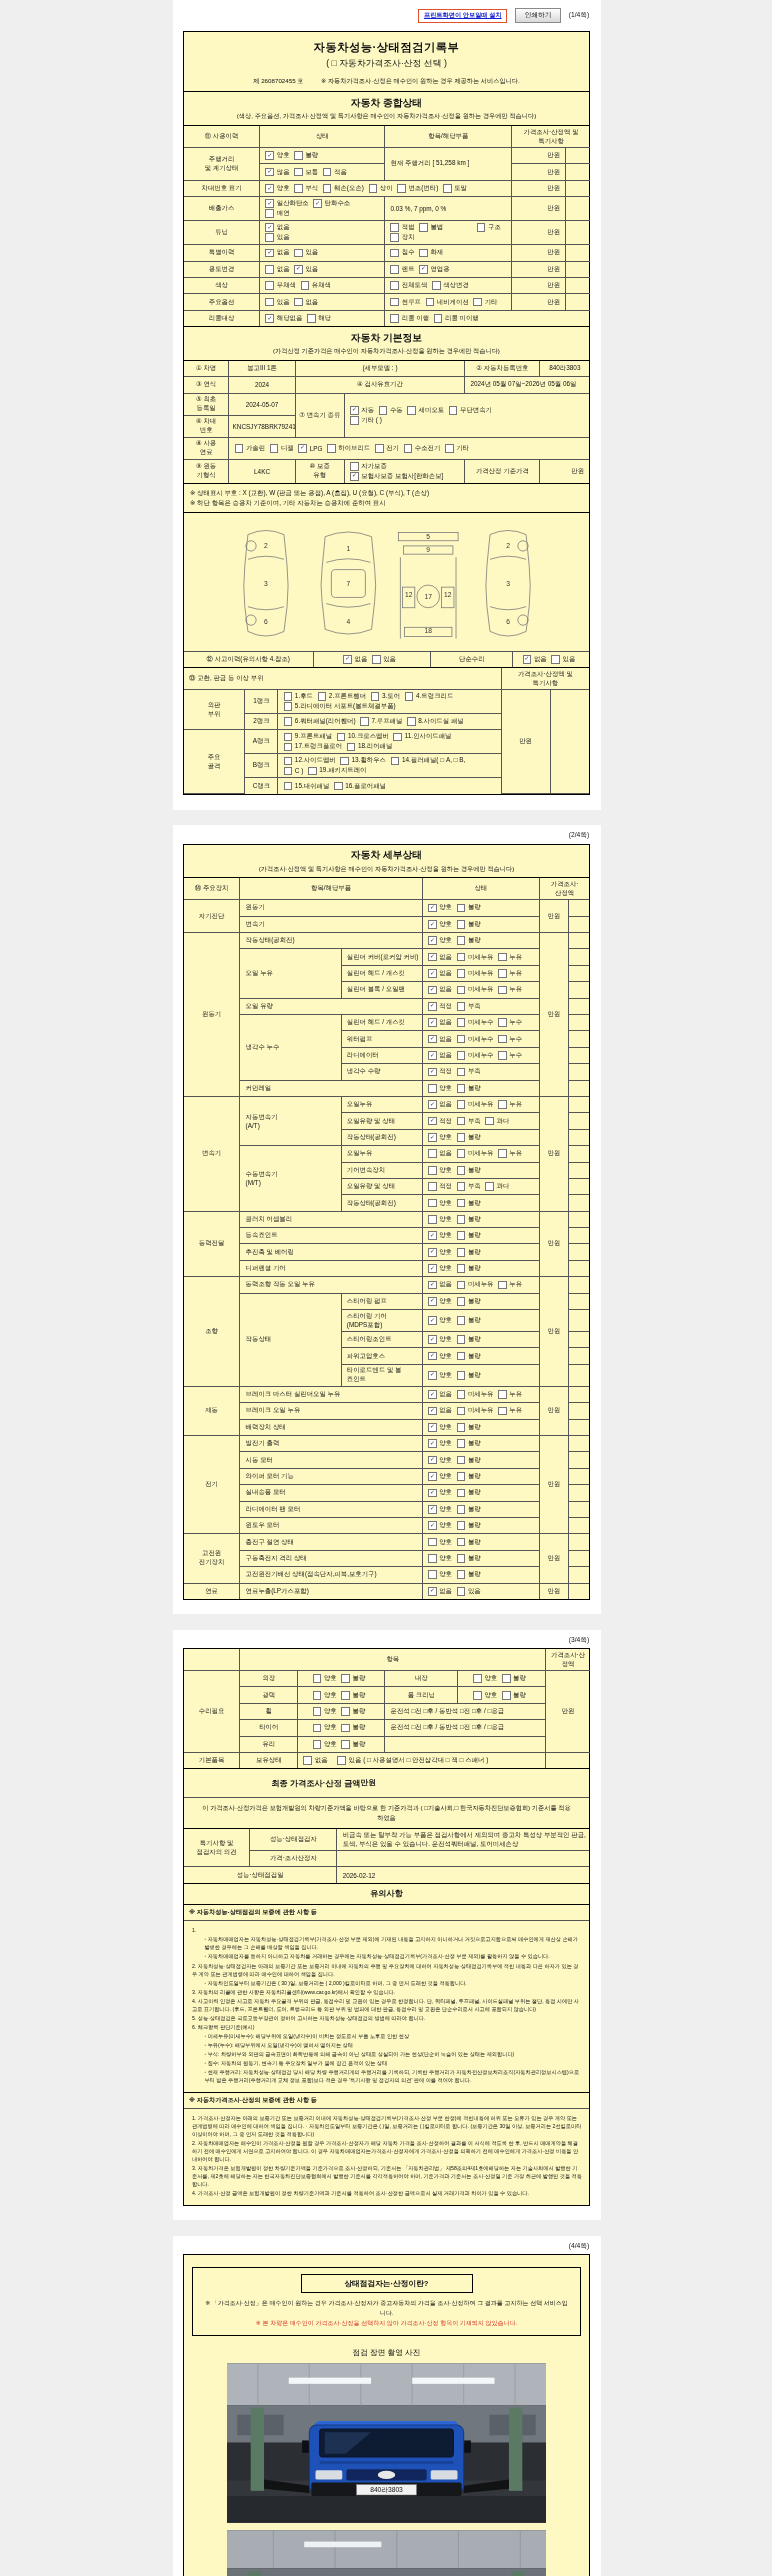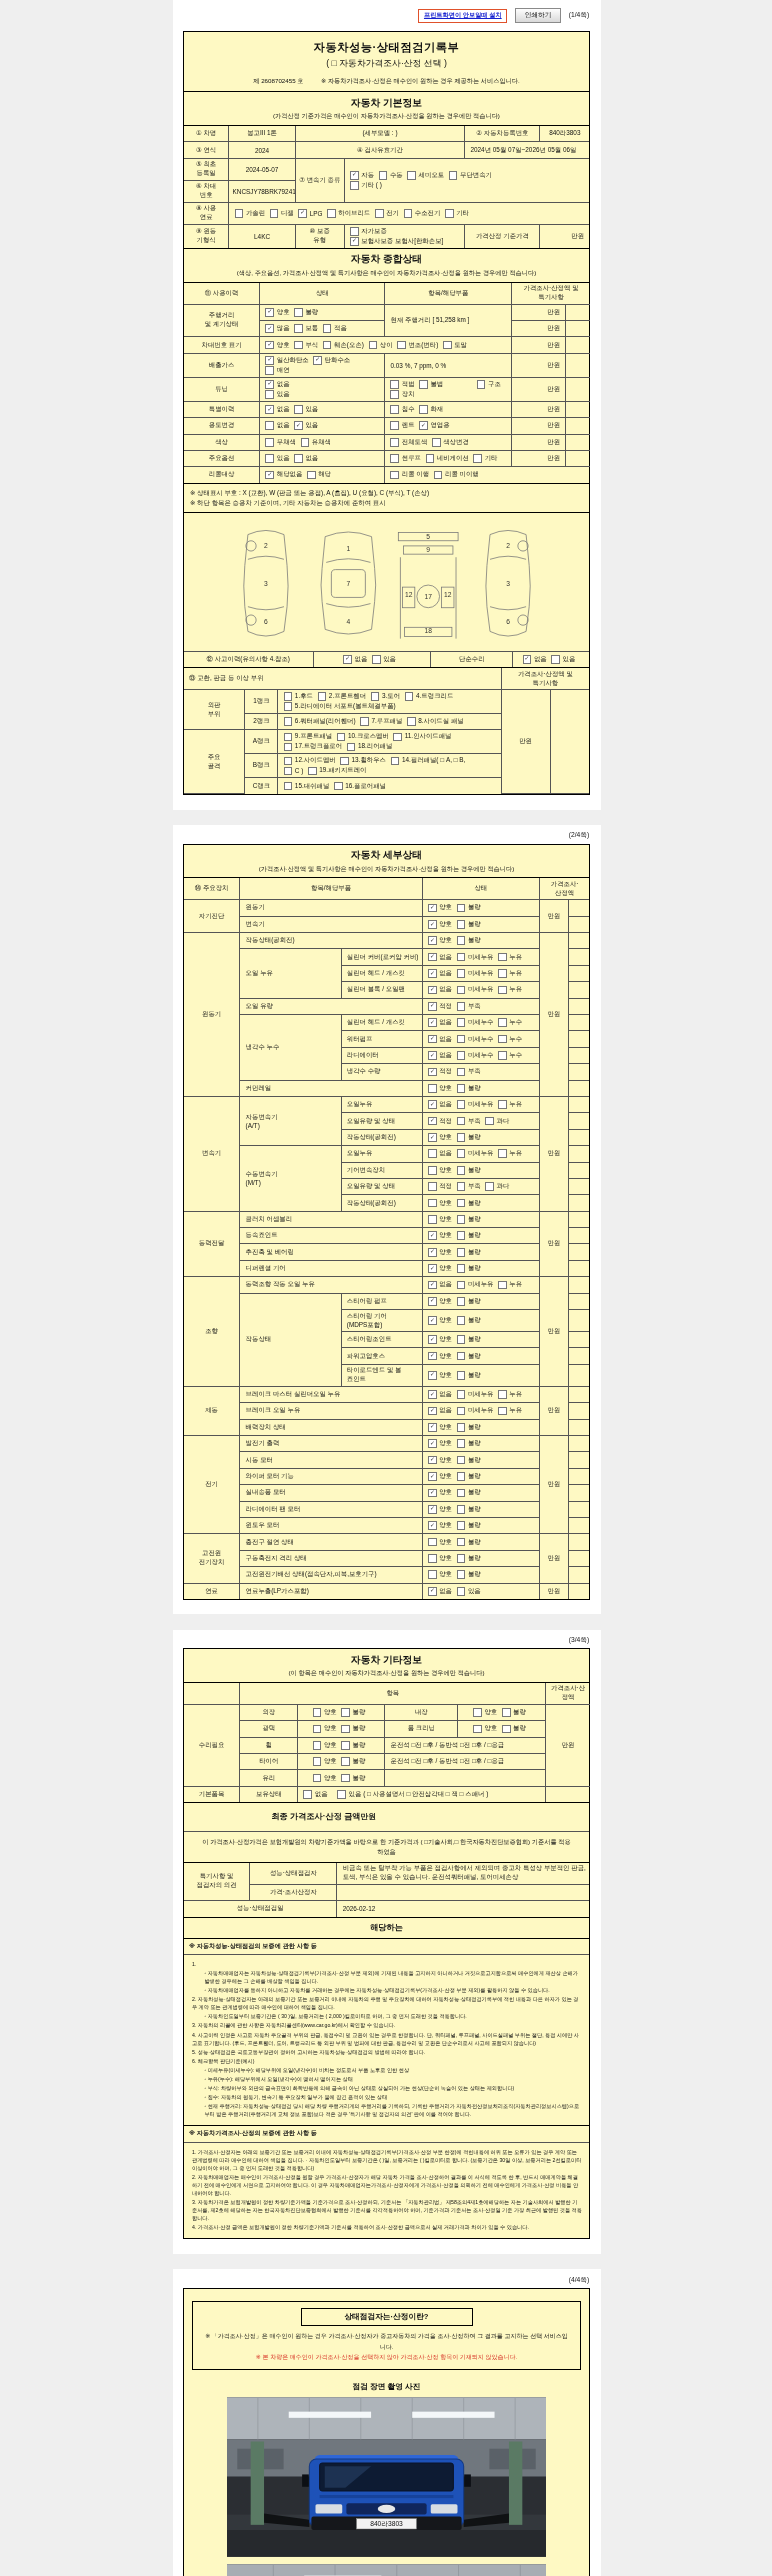--- a/index.html
+++ b/index.html
@@ -46,21 +46,21 @@
   .nsub{font-weight:bold;font-size:6.2px;padding:3.1px 5.2px;border-bottom:0.5px solid #555}
   .fp{font-size:5.2px;line-height:1.55;padding:4.1px 7.2px 6.2px;border-bottom:1px solid #000}
   .fp:last-child{border-bottom:none}
   .fl{margin:1px 0}
   .f0{margin-left:1px}
   .f1{margin-left:13.4px}
   .infobox{border:1px solid #000;margin:5.2px 0 8.2px}
   .ib-title{width:170px;margin:6.2px auto 4.1px;border:1px solid #000;text-align:center;font-weight:bold;font-size:7.7px;padding:3.1px 0}
   .ib-body{font-size:6px;padding:1px 11.3px 7.2px;line-height:1.7;text-align:center}
   .red{color:#d62c22}
-  .photohead{text-align:center;font-size:7.7px;font-weight:bold;padding:3.1px 0 5.2px}
+  .photohead{text-align:center;font-size:7.7px;font-weight:normal;padding:3.1px 0 5.2px}
   .photo{display:flex;justify-content:center;margin-bottom:7.2px}
 </style>
 </head>
 <body>
 
 <div class="sheet" id="sheet1">
   <div class="toolbar">
     <span class="install">프린트화면이 안보일때 설치</span>
     <button class="printbtn">인쇄하기</button>
     <span class="pmark">(1/4쪽)</span>
@@ -69,20 +69,357 @@
     <div class="titleblock">
       <div class="t1">자동차성능·상태점검기록부</div>
       <div class="t2">( □ 자동차가격조사·산정 선택 )</div>
       <div class="t3">
         <span>제 2608702455 호</span>
         <span>※ 자동차가격조사·산정은 매수인이 원하는 경우 제공하는 서비스입니다.</span>
       </div>
     </div>
     <div class="sect">
       <div class="shead">
+        <div class="t">자동차 종합상태</div>
+        <div class="n">(색상, 주요옵션, 가격조사·산정액 및 특기사항은 매수인이 자동차가격조사·산정을 원하는 경우에만 적습니다)</div>
+      </div>
+      <div>
+          <table class="gtbl">
+            <colgroup>
+              <col style="width: 76px;">
+              <col style="width: 125px;">
+              <col style="width: 127px;">
+              <col style="width: 54px;">
+              <col style="width: 24px;">
+            </colgroup>
+            <tbody>
+              <tr class="rowh">
+                <td>⑪ 사용이력</td>
+                <td>상태</td>
+                <td>항목/해당부품</td>
+                <td colspan="2">가격조사·산정액 및 특기사항</td>
+              </tr>
+              <tr class="rowh">
+                <td rowspan="2">주행거리<br>및 계기상태</td>
+                <td class="al-l">
+                  <div>
+                    <div class="ckl">
+                      <span class="cb">
+                        <span class="bx">✓</span>
+                        <span class="lb">양호</span>
+                      </span>
+                      <span class="cb">
+                        <span class="bx"></span>
+                        <span class="lb">불량</span>
+                      </span>
+                    </div>
+                  </div>
+                </td>
+                <td rowspan="2" class="al-l">현재 주행거리 [    51,258 km    ]</td>
+                <td class="al-r">만원</td>
+                <td></td>
+              </tr>
+              <tr class="rowh">
+                <td class="al-l">
+                  <div>
+                    <div class="ckl">
+                      <span class="cb">
+                        <span class="bx">✓</span>
+                        <span class="lb">많음</span>
+                      </span>
+                      <span class="cb">
+                        <span class="bx"></span>
+                        <span class="lb">보통</span>
+                      </span>
+                      <span class="cb">
+                        <span class="bx"></span>
+                        <span class="lb">적음</span>
+                      </span>
+                    </div>
+                  </div>
+                </td>
+                <td class="al-r">만원</td>
+                <td></td>
+              </tr>
+              <tr class="rowh">
+                <td>차대번호 표기</td>
+                <td colspan="2" class="al-l">
+                  <div>
+                    <div class="ckl">
+                      <span class="cb">
+                        <span class="bx">✓</span>
+                        <span class="lb">양호</span>
+                      </span>
+                      <span class="cb">
+                        <span class="bx"></span>
+                        <span class="lb">부식</span>
+                      </span>
+                      <span class="cb">
+                        <span class="bx"></span>
+                        <span class="lb">훼손(오손)</span>
+                      </span>
+                      <span class="cb">
+                        <span class="bx"></span>
+                        <span class="lb">상이</span>
+                      </span>
+                      <span class="cb">
+                        <span class="bx"></span>
+                        <span class="lb">변조(변타)</span>
+                      </span>
+                      <span class="cb">
+                        <span class="bx"></span>
+                        <span class="lb">도말</span>
+                      </span>
+                    </div>
+                  </div>
+                </td>
+                <td class="al-r">만원</td>
+                <td></td>
+              </tr>
+              <tr class="rowh">
+                <td>배출가스</td>
+                <td class="al-l">
+                  <div>
+                    <div class="ckl">
+                      <span class="cb">
+                        <span class="bx">✓</span>
+                        <span class="lb">일산화탄소</span>
+                      </span>
+                      <span class="cb">
+                        <span class="bx">✓</span>
+                        <span class="lb">탄화수소</span>
+                      </span>
+                      <span class="cb">
+                        <span class="bx"></span>
+                        <span class="lb">매연</span>
+                      </span>
+                    </div>
+                  </div>
+                </td>
+                <td class="al-l">0.03 %,    7  ppm,   0  %</td>
+                <td class="al-r">만원</td>
+                <td></td>
+              </tr>
+              <tr class="rowh">
+                <td>튜닝</td>
+                <td class="al-l">
+                  <div>
+                    <div class="ckl">
+                      <span class="cb">
+                        <span class="bx">✓</span>
+                        <span class="lb">없음</span>
+                      </span>
+                    </div>
+                    <div class="ckl">
+                      <span class="cb">
+                        <span class="bx"></span>
+                        <span class="lb">있음</span>
+                      </span>
+                    </div>
+                  </div>
+                </td>
+                <td class="al-l">
+                  <div>
+                    <div class="ckl">
+                      <span class="cb">
+                        <span class="bx"></span>
+                        <span class="lb">적법</span>
+                      </span>
+                      <span class="cb">
+                        <span class="bx"></span>
+                        <span class="lb">불법</span>
+                      </span>
+                      <span style="display: inline-block; width: 29px;"></span>
+                      <span class="cb">
+                        <span class="bx"></span>
+                        <span class="lb">구조</span>
+                      </span>
+                      <span class="cb">
+                        <span class="bx"></span>
+                        <span class="lb">장치</span>
+                      </span>
+                    </div>
+                  </div>
+                </td>
+                <td class="al-r">만원</td>
+                <td></td>
+              </tr>
+              <tr class="rowh">
+                <td>특별이력</td>
+                <td class="al-l">
+                  <div>
+                    <div class="ckl">
+                      <span class="cb">
+                        <span class="bx">✓</span>
+                        <span class="lb">없음</span>
+                      </span>
+                      <span class="cb">
+                        <span class="bx"></span>
+                        <span class="lb">있음</span>
+                      </span>
+                    </div>
+                  </div>
+                </td>
+                <td class="al-l">
+                  <div>
+                    <div class="ckl">
+                      <span class="cb">
+                        <span class="bx"></span>
+                        <span class="lb">침수</span>
+                      </span>
+                      <span class="cb">
+                        <span class="bx"></span>
+                        <span class="lb">화재</span>
+                      </span>
+                    </div>
+                  </div>
+                </td>
+                <td class="al-r">만원</td>
+                <td></td>
+              </tr>
+              <tr class="rowh">
+                <td>용도변경</td>
+                <td class="al-l">
+                  <div>
+                    <div class="ckl">
+                      <span class="cb">
+                        <span class="bx"></span>
+                        <span class="lb">없음</span>
+                      </span>
+                      <span class="cb">
+                        <span class="bx">✓</span>
+                        <span class="lb">있음</span>
+                      </span>
+                    </div>
+                  </div>
+                </td>
+                <td class="al-l">
+                  <div>
+                    <div class="ckl">
+                      <span class="cb">
+                        <span class="bx"></span>
+                        <span class="lb">렌트</span>
+                      </span>
+                      <span class="cb">
+                        <span class="bx">✓</span>
+                        <span class="lb">영업용</span>
+                      </span>
+                    </div>
+                  </div>
+                </td>
+                <td class="al-r">만원</td>
+                <td></td>
+              </tr>
+              <tr class="rowh">
+                <td>색상</td>
+                <td class="al-l">
+                  <div>
+                    <div class="ckl">
+                      <span class="cb">
+                        <span class="bx"></span>
+                        <span class="lb">무채색</span>
+                      </span>
+                      <span class="cb">
+                        <span class="bx"></span>
+                        <span class="lb">유채색</span>
+                      </span>
+                    </div>
+                  </div>
+                </td>
+                <td class="al-l">
+                  <div>
+                    <div class="ckl">
+                      <span class="cb">
+                        <span class="bx"></span>
+                        <span class="lb">전체도색</span>
+                      </span>
+                      <span class="cb">
+                        <span class="bx"></span>
+                        <span class="lb">색상변경</span>
+                      </span>
+                    </div>
+                  </div>
+                </td>
+                <td class="al-r">만원</td>
+                <td></td>
+              </tr>
+              <tr class="rowh">
+                <td>주요옵션</td>
+                <td class="al-l">
+                  <div>
+                    <div class="ckl">
+                      <span class="cb">
+                        <span class="bx"></span>
+                        <span class="lb">있음</span>
+                      </span>
+                      <span class="cb">
+                        <span class="bx"></span>
+                        <span class="lb">없음</span>
+                      </span>
+                    </div>
+                  </div>
+                </td>
+                <td class="al-l">
+                  <div>
+                    <div class="ckl">
+                      <span class="cb">
+                        <span class="bx"></span>
+                        <span class="lb">썬루프</span>
+                      </span>
+                      <span class="cb">
+                        <span class="bx"></span>
+                        <span class="lb">네비게이션</span>
+                      </span>
+                      <span class="cb">
+                        <span class="bx"></span>
+                        <span class="lb">기타</span>
+                      </span>
+                    </div>
+                  </div>
+                </td>
+                <td class="al-r">만원</td>
+                <td></td>
+              </tr>
+              <tr class="rowh">
+                <td>리콜대상</td>
+                <td class="al-l">
+                  <div>
+                    <div class="ckl">
+                      <span class="cb">
+                        <span class="bx">✓</span>
+                        <span class="lb">해당없음</span>
+                      </span>
+                      <span class="cb">
+                        <span class="bx"></span>
+                        <span class="lb">해당</span>
+                      </span>
+                    </div>
+                  </div>
+                </td>
+                <td colspan="3" class="al-l">
+                  <div>
+                    <div class="ckl">
+                      <span class="cb">
+                        <span class="bx"></span>
+                        <span class="lb">리콜 이행</span>
+                      </span>
+                      <span class="cb">
+                        <span class="bx"></span>
+                        <span class="lb">리콜 미이행</span>
+                      </span>
+                    </div>
+                  </div>
+                </td>
+              </tr>
+            </tbody>
+          </table>
+        </div>
+    </div>
+    <div class="sect">
+      <div class="shead">
         <div class="t">자동차 기본정보</div>
         <div class="n">(가격산정 기준가격은 매수인이 자동차가격조사·산정을 원하는 경우에만 적습니다)</div>
       </div>
       <div>
           <table class="gtbl">
             <colgroup>
               <col style="width: 45px;">
               <col style="width: 66px;">
               <col style="width: 49px;">
               <col style="width: 120px;">
@@ -190,357 +527,20 @@
                       </span>
                       <span class="cb">
                         <span class="bx">✓</span>
                         <span class="lb">보험사보증 보험사[한화손보]</span>
                       </span>
                     </div>
                   </div>
                 </td>
                 <td>가격산정 기준가격</td>
                 <td class="al-r">만원</td>
-              </tr>
-            </tbody>
-          </table>
-        </div>
-    </div>
-    <div class="sect">
-      <div class="shead">
-        <div class="t">자동차 종합상태</div>
-        <div class="n">(색상, 주요옵션, 가격조사·산정액 및 특기사항은 매수인이 자동차가격조사·산정을 원하는 경우에만 적습니다)</div>
-      </div>
-      <div>
-          <table class="gtbl">
-            <colgroup>
-              <col style="width: 76px;">
-              <col style="width: 125px;">
-              <col style="width: 127px;">
-              <col style="width: 54px;">
-              <col style="width: 24px;">
-            </colgroup>
-            <tbody>
-              <tr class="rowh">
-                <td>⑪ 사용이력</td>
-                <td>상태</td>
-                <td>항목/해당부품</td>
-                <td colspan="2">가격조사·산정액 및 특기사항</td>
-              </tr>
-              <tr class="rowh">
-                <td rowspan="2">주행거리<br>및 계기상태</td>
-                <td class="al-l">
-                  <div>
-                    <div class="ckl">
-                      <span class="cb">
-                        <span class="bx">✓</span>
-                        <span class="lb">양호</span>
-                      </span>
-                      <span class="cb">
-                        <span class="bx"></span>
-                        <span class="lb">불량</span>
-                      </span>
-                    </div>
-                  </div>
-                </td>
-                <td rowspan="2" class="al-l">현재 주행거리 [    51,258 km    ]</td>
-                <td class="al-r">만원</td>
-                <td></td>
-              </tr>
-              <tr class="rowh">
-                <td class="al-l">
-                  <div>
-                    <div class="ckl">
-                      <span class="cb">
-                        <span class="bx">✓</span>
-                        <span class="lb">많음</span>
-                      </span>
-                      <span class="cb">
-                        <span class="bx"></span>
-                        <span class="lb">보통</span>
-                      </span>
-                      <span class="cb">
-                        <span class="bx"></span>
-                        <span class="lb">적음</span>
-                      </span>
-                    </div>
-                  </div>
-                </td>
-                <td class="al-r">만원</td>
-                <td></td>
-              </tr>
-              <tr class="rowh">
-                <td>차대번호 표기</td>
-                <td colspan="2" class="al-l">
-                  <div>
-                    <div class="ckl">
-                      <span class="cb">
-                        <span class="bx">✓</span>
-                        <span class="lb">양호</span>
-                      </span>
-                      <span class="cb">
-                        <span class="bx"></span>
-                        <span class="lb">부식</span>
-                      </span>
-                      <span class="cb">
-                        <span class="bx"></span>
-                        <span class="lb">훼손(오손)</span>
-                      </span>
-                      <span class="cb">
-                        <span class="bx"></span>
-                        <span class="lb">상이</span>
-                      </span>
-                      <span class="cb">
-                        <span class="bx"></span>
-                        <span class="lb">변조(변타)</span>
-                      </span>
-                      <span class="cb">
-                        <span class="bx"></span>
-                        <span class="lb">도말</span>
-                      </span>
-                    </div>
-                  </div>
-                </td>
-                <td class="al-r">만원</td>
-                <td></td>
-              </tr>
-              <tr class="rowh">
-                <td>배출가스</td>
-                <td class="al-l">
-                  <div>
-                    <div class="ckl">
-                      <span class="cb">
-                        <span class="bx">✓</span>
-                        <span class="lb">일산화탄소</span>
-                      </span>
-                      <span class="cb">
-                        <span class="bx">✓</span>
-                        <span class="lb">탄화수소</span>
-                      </span>
-                      <span class="cb">
-                        <span class="bx"></span>
-                        <span class="lb">매연</span>
-                      </span>
-                    </div>
-                  </div>
-                </td>
-                <td class="al-l">0.03 %,    7  ppm,   0  %</td>
-                <td class="al-r">만원</td>
-                <td></td>
-              </tr>
-              <tr class="rowh">
-                <td>튜닝</td>
-                <td class="al-l">
-                  <div>
-                    <div class="ckl">
-                      <span class="cb">
-                        <span class="bx">✓</span>
-                        <span class="lb">없음</span>
-                      </span>
-                    </div>
-                    <div class="ckl">
-                      <span class="cb">
-                        <span class="bx"></span>
-                        <span class="lb">있음</span>
-                      </span>
-                    </div>
-                  </div>
-                </td>
-                <td class="al-l">
-                  <div>
-                    <div class="ckl">
-                      <span class="cb">
-                        <span class="bx"></span>
-                        <span class="lb">적법</span>
-                      </span>
-                      <span class="cb">
-                        <span class="bx"></span>
-                        <span class="lb">불법</span>
-                      </span>
-                      <span style="display: inline-block; width: 29px;"></span>
-                      <span class="cb">
-                        <span class="bx"></span>
-                        <span class="lb">구조</span>
-                      </span>
-                      <span class="cb">
-                        <span class="bx"></span>
-                        <span class="lb">장치</span>
-                      </span>
-                    </div>
-                  </div>
-                </td>
-                <td class="al-r">만원</td>
-                <td></td>
-              </tr>
-              <tr class="rowh">
-                <td>특별이력</td>
-                <td class="al-l">
-                  <div>
-                    <div class="ckl">
-                      <span class="cb">
-                        <span class="bx">✓</span>
-                        <span class="lb">없음</span>
-                      </span>
-                      <span class="cb">
-                        <span class="bx"></span>
-                        <span class="lb">있음</span>
-                      </span>
-                    </div>
-                  </div>
-                </td>
-                <td class="al-l">
-                  <div>
-                    <div class="ckl">
-                      <span class="cb">
-                        <span class="bx"></span>
-                        <span class="lb">침수</span>
-                      </span>
-                      <span class="cb">
-                        <span class="bx"></span>
-                        <span class="lb">화재</span>
-                      </span>
-                    </div>
-                  </div>
-                </td>
-                <td class="al-r">만원</td>
-                <td></td>
-              </tr>
-              <tr class="rowh">
-                <td>용도변경</td>
-                <td class="al-l">
-                  <div>
-                    <div class="ckl">
-                      <span class="cb">
-                        <span class="bx"></span>
-                        <span class="lb">없음</span>
-                      </span>
-                      <span class="cb">
-                        <span class="bx">✓</span>
-                        <span class="lb">있음</span>
-                      </span>
-                    </div>
-                  </div>
-                </td>
-                <td class="al-l">
-                  <div>
-                    <div class="ckl">
-                      <span class="cb">
-                        <span class="bx"></span>
-                        <span class="lb">렌트</span>
-                      </span>
-                      <span class="cb">
-                        <span class="bx">✓</span>
-                        <span class="lb">영업용</span>
-                      </span>
-                    </div>
-                  </div>
-                </td>
-                <td class="al-r">만원</td>
-                <td></td>
-              </tr>
-              <tr class="rowh">
-                <td>색상</td>
-                <td class="al-l">
-                  <div>
-                    <div class="ckl">
-                      <span class="cb">
-                        <span class="bx"></span>
-                        <span class="lb">무채색</span>
-                      </span>
-                      <span class="cb">
-                        <span class="bx"></span>
-                        <span class="lb">유채색</span>
-                      </span>
-                    </div>
-                  </div>
-                </td>
-                <td class="al-l">
-                  <div>
-                    <div class="ckl">
-                      <span class="cb">
-                        <span class="bx"></span>
-                        <span class="lb">전체도색</span>
-                      </span>
-                      <span class="cb">
-                        <span class="bx"></span>
-                        <span class="lb">색상변경</span>
-                      </span>
-                    </div>
-                  </div>
-                </td>
-                <td class="al-r">만원</td>
-                <td></td>
-              </tr>
-              <tr class="rowh">
-                <td>주요옵션</td>
-                <td class="al-l">
-                  <div>
-                    <div class="ckl">
-                      <span class="cb">
-                        <span class="bx"></span>
-                        <span class="lb">있음</span>
-                      </span>
-                      <span class="cb">
-                        <span class="bx"></span>
-                        <span class="lb">없음</span>
-                      </span>
-                    </div>
-                  </div>
-                </td>
-                <td class="al-l">
-                  <div>
-                    <div class="ckl">
-                      <span class="cb">
-                        <span class="bx"></span>
-                        <span class="lb">썬루프</span>
-                      </span>
-                      <span class="cb">
-                        <span class="bx"></span>
-                        <span class="lb">네비게이션</span>
-                      </span>
-                      <span class="cb">
-                        <span class="bx"></span>
-                        <span class="lb">기타</span>
-                      </span>
-                    </div>
-                  </div>
-                </td>
-                <td class="al-r">만원</td>
-                <td></td>
-              </tr>
-              <tr class="rowh">
-                <td>리콜대상</td>
-                <td class="al-l">
-                  <div>
-                    <div class="ckl">
-                      <span class="cb">
-                        <span class="bx">✓</span>
-                        <span class="lb">해당없음</span>
-                      </span>
-                      <span class="cb">
-                        <span class="bx"></span>
-                        <span class="lb">해당</span>
-                      </span>
-                    </div>
-                  </div>
-                </td>
-                <td colspan="3" class="al-l">
-                  <div>
-                    <div class="ckl">
-                      <span class="cb">
-                        <span class="bx"></span>
-                        <span class="lb">리콜 이행</span>
-                      </span>
-                      <span class="cb">
-                        <span class="bx"></span>
-                        <span class="lb">리콜 미이행</span>
-                      </span>
-                    </div>
-                  </div>
-                </td>
               </tr>
             </tbody>
           </table>
         </div>
     </div>
     <div class="sect">
       <div class="legendbox">
         <div>※ 상태표시 부호 : X (교환), W (판금 또는 용접), A (흠집), U (요철), C (부식), T (손상)</div>
         <div>※ 하단 항목은 승용차 기준이며, 기타 자동차는 승용차에 준하여 표시</div>
       </div>
@@ -1652,24 +1652,20 @@
           </table>
         </div>
     </div>
   </div>
 </div>
 
 <div class="sheet">
   <div class="pgline"><span>(3/4쪽)</span></div>
   <div class="docbox">
     <div>
-      <div class="shead">
-        <div class="t">자동차 기타정보</div>
-        <div class="n">(이 항목은 매수인이 자동차가격조사·산정을 원하는 경우에만 적습니다)</div>
-      </div>
       <div>
           <table class="gtbl">
             <colgroup>
               <col style="width: 56px;">
               <col style="width: 58px;">
               <col style="width: 87px;">
               <col style="width: 73px;">
               <col style="width: 88px;">
               <col style="width: 44px;">
             </colgroup>
@@ -1847,21 +1843,21 @@
                 <td></td>
               </tr>
               <tr class="rowh">
                 <td colspan="2">성능·상태점검일</td>
                 <td class="al-l">2026-02-12</td>
               </tr>
             </tbody>
           </table>
         </div>
     </div>
-    <div class="ntitle">해당하는</div>
+    <div class="ntitle">유의사항</div>
     <div class="nsub">※ 자동차성능·상태점검의 보증에 관한 사항 등</div>
     <div class="fp">
         <div class="fl f0">1.</div>
         <div class="fl f1">◦ 자동차매매업자는 자동차성능·상태점검기록부(가격조사·산정 부분 제외)에 기재된 내용을 고지하지 아니하거나 거짓으로고지함으로써 매수인에게 재산상 손해가 발생한 경우에는 그 손해를 배상할 책임을 집니다.</div>
         <div class="fl f1">◦ 자동차매매업자를 통하지 아니하고 자동차를 거래하는 경우에는 자동차성능·상태점검기록부(가격조사·산정 부분 제외)를 활용하지 않을 수 있습니다.</div>
         <div class="fl f0">2. 자동차성능·상태점검자는 아래의 보증기간 또는 보증거리 이내에 자동차의 주행 및 주요장치에 대하여 자동차성능·상태점검기록부에 적힌 내용과 다른 하자가 있는 경우 계약 또는 관계법령에 따라 매수인에 대하여 책임을 집니다.</div>
         <div class="fl f1">◦ 자동차인도일부터 보증기간은 ( 30 )일, 보증거리는 ( 2,000 )킬로미터로 하며, 그 중 먼저 도래한 것을 적용합니다.</div>
         <div class="fl f0">3. 자동차의 리콜에 관한 사항은 자동차리콜센터(www.car.go.kr)에서 확인할 수 있습니다.</div>
         <div class="fl f0">4. 사고이력 인정은 사고로 자동차 주요골격 부위의 판금, 용접수리 및 교환이 있는 경우로 한정합니다. 단, 쿼터패널, 루프패널, 사이드실패널 부위는 절단, 용접 시에만 사고로 표기합니다. (후드, 프론트휀더, 도어, 트렁크리드 등 외판 부위 및 범퍼에 대한 판금, 용접수리 및 교환은 단순수리로서 사고에 포함되지 않습니다)</div>
         <div class="fl f0">5. 성능·상태점검은 국토교통부장관이 정하여 고시하는 자동차성능·상태점검의 방법에 따라야 합니다.</div>

